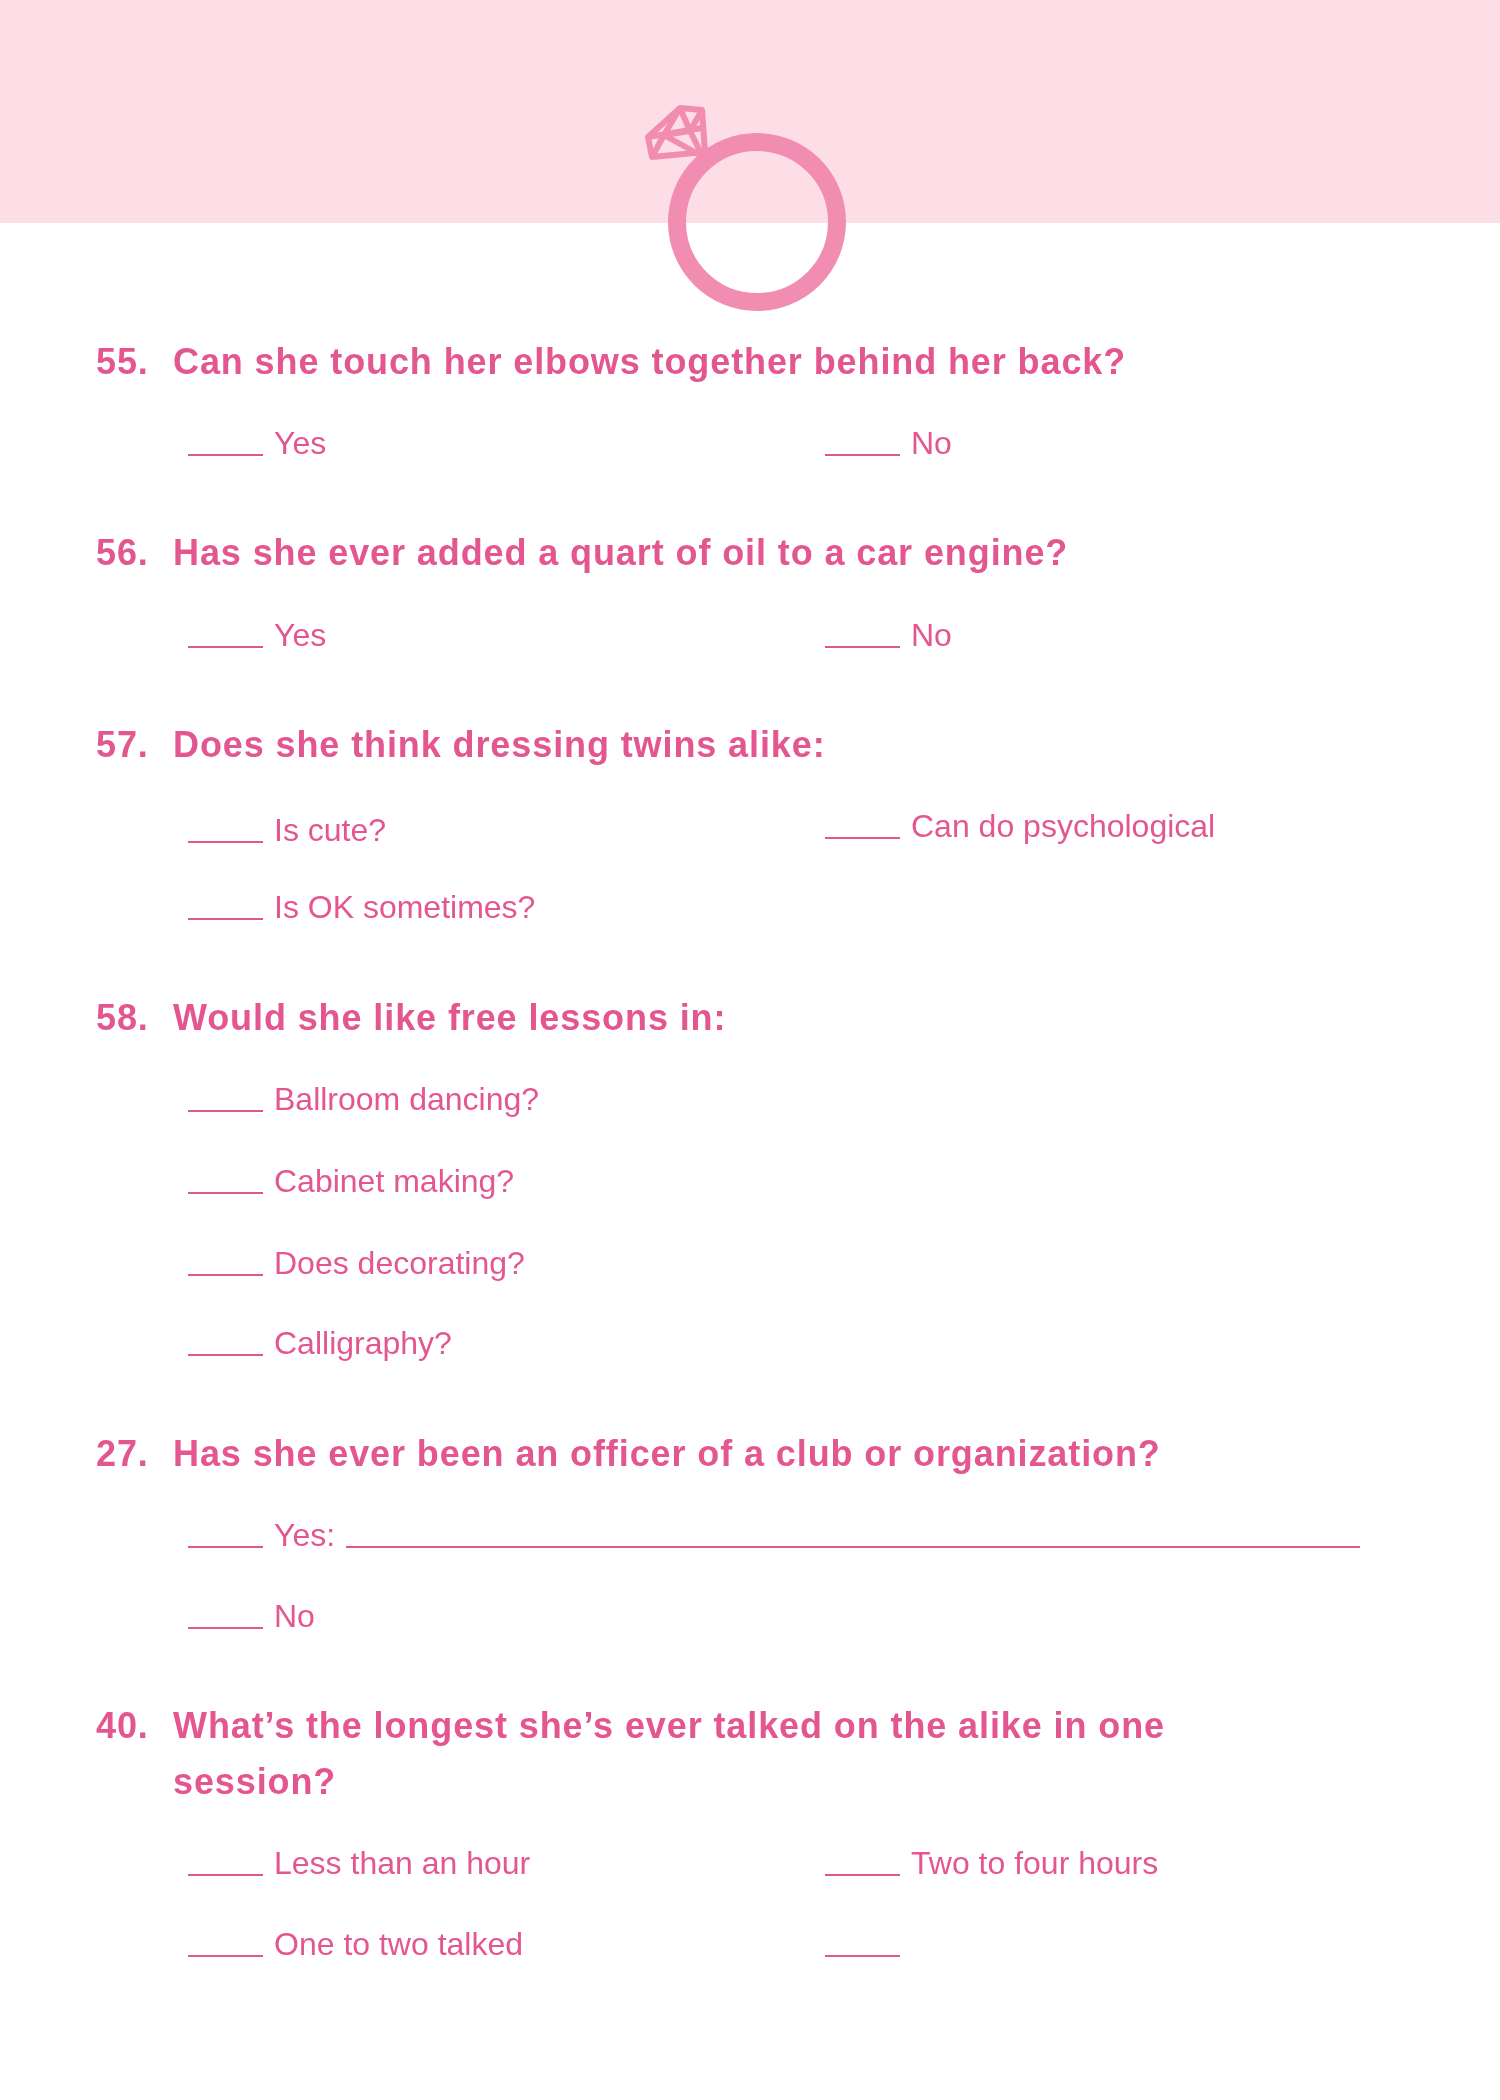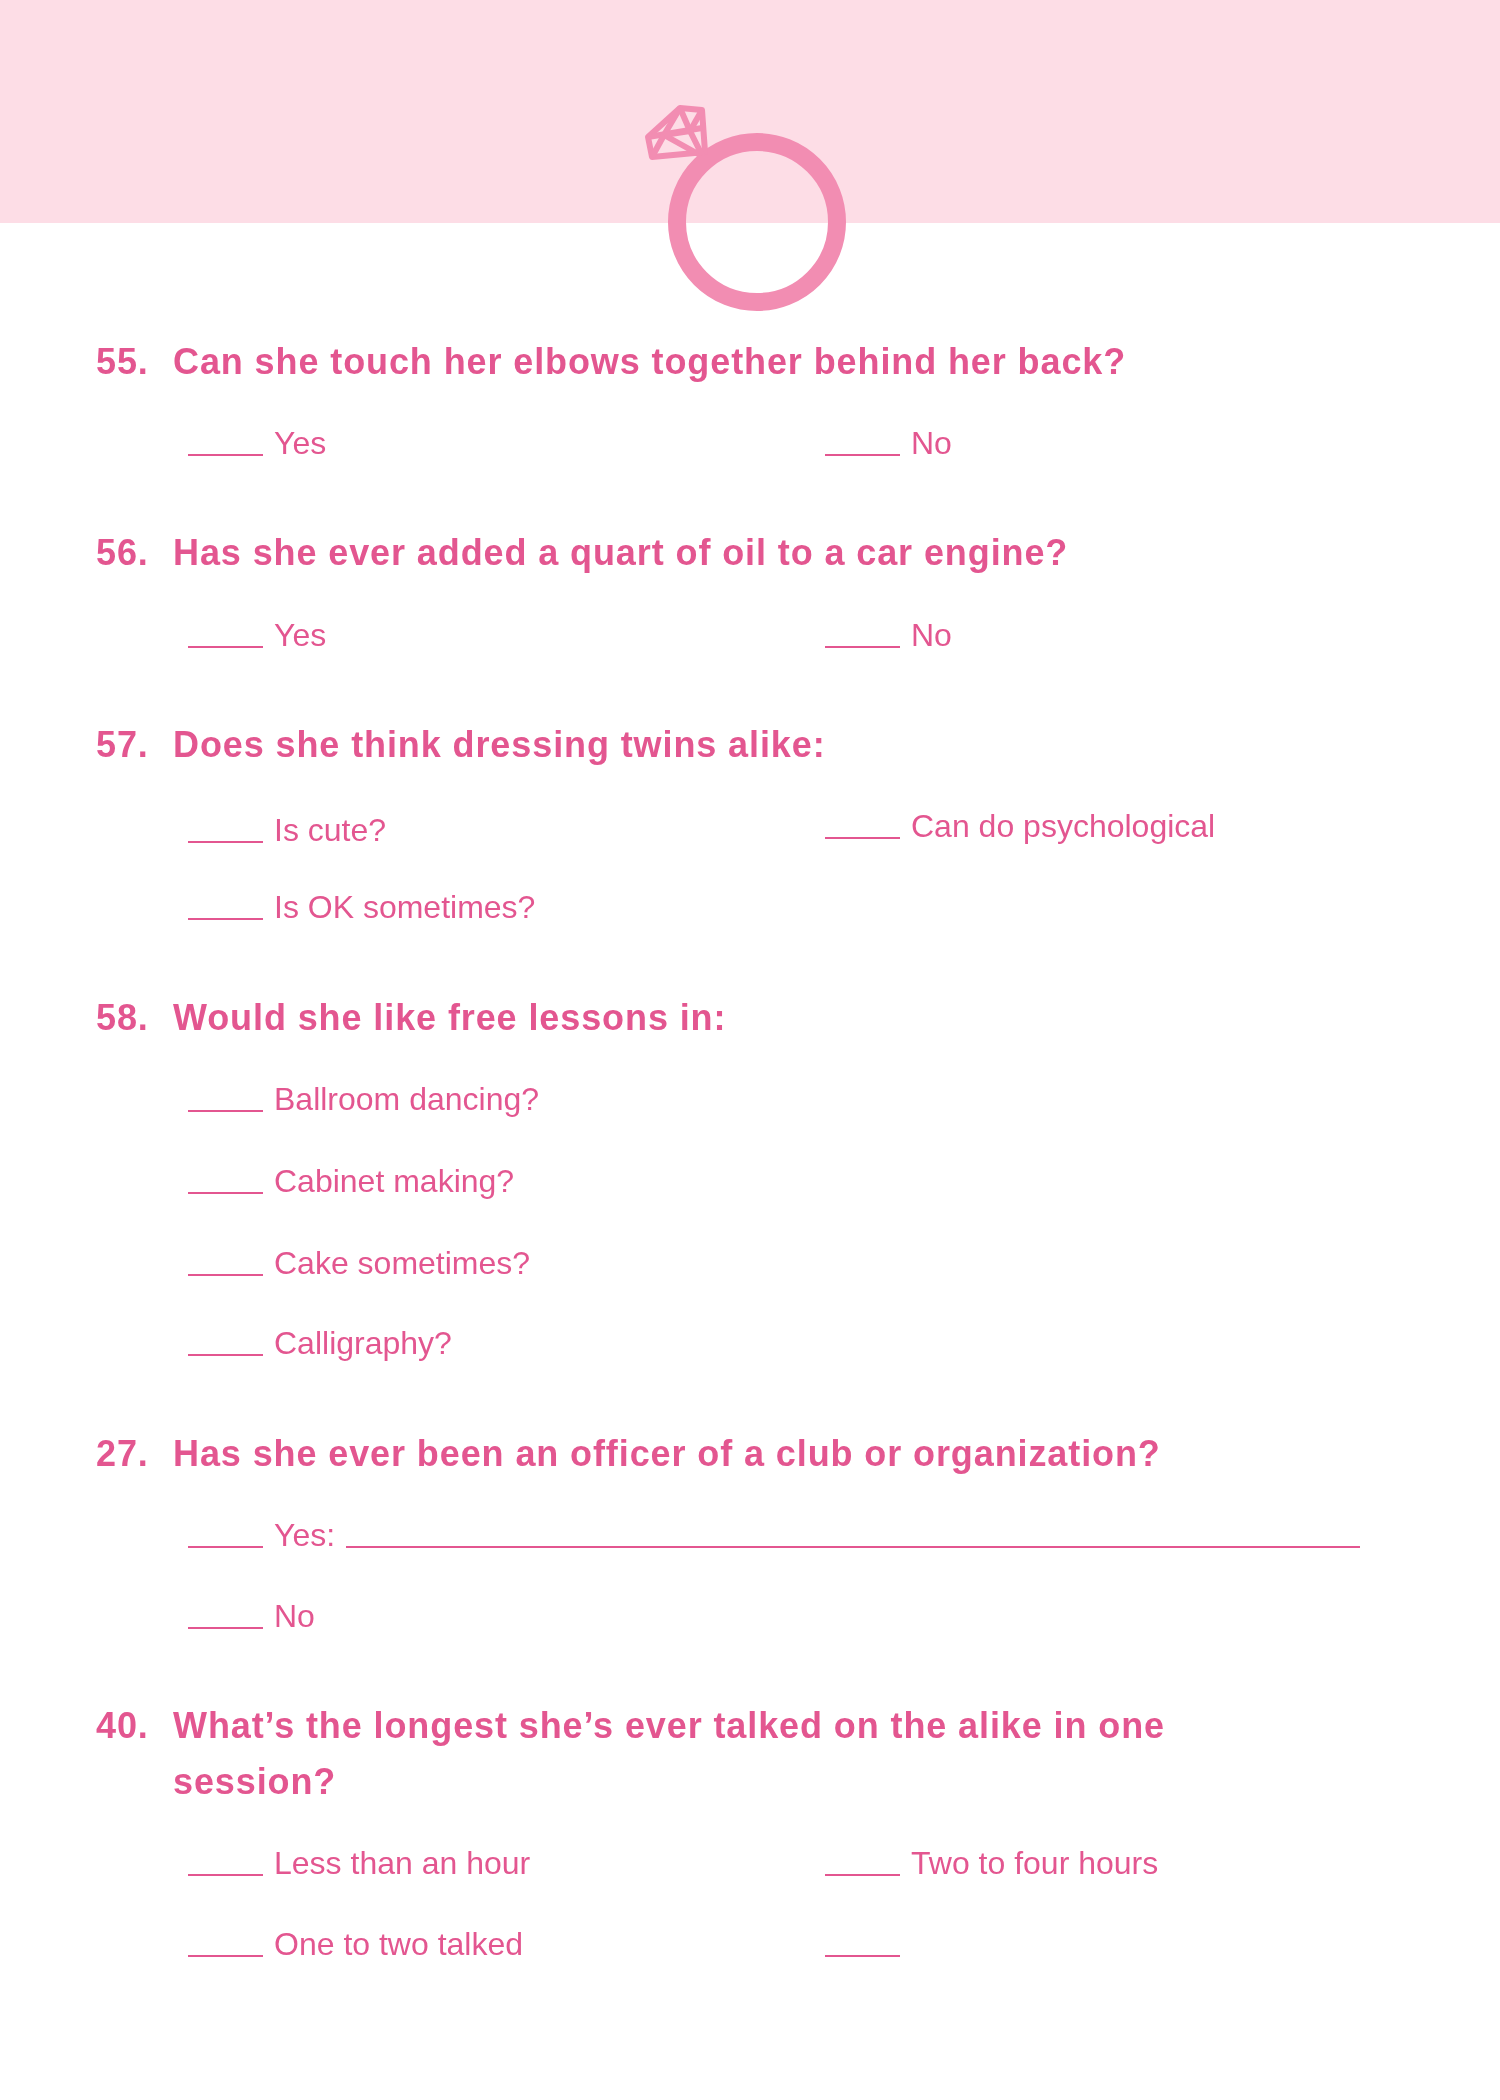--- a/index.html
+++ b/index.html
@@ -92,21 +92,21 @@
 <div class="q" style="top:990px">
   <span class="num">58.</span><span>Would she like free lessons in:</span>
 </div>
 <div class="opt l" style="top:1077px">
   <span class="blank"></span><span>Ballroom dancing?</span>
 </div>
 <div class="opt l" style="top:1159px">
   <span class="blank"></span><span>Cabinet making?</span>
 </div>
 <div class="opt l" style="top:1241px">
-  <span class="blank"></span><span>Cake sometimes?</span>
+  <span class="blank"></span><span>Does decorating?</span>
 </div>
 <div class="opt l" style="top:1321px">
   <span class="blank"></span><span>Calligraphy?</span>
 </div>
 
 <div class="q" style="top:1426px">
   <span class="num">27.</span><span>Has she ever been an officer of a club or organization?</span>
 </div>
 <div class="opt l" style="top:1513px">
   <span class="blank"></span><span>Yes:</span><span class="longline"></span>

